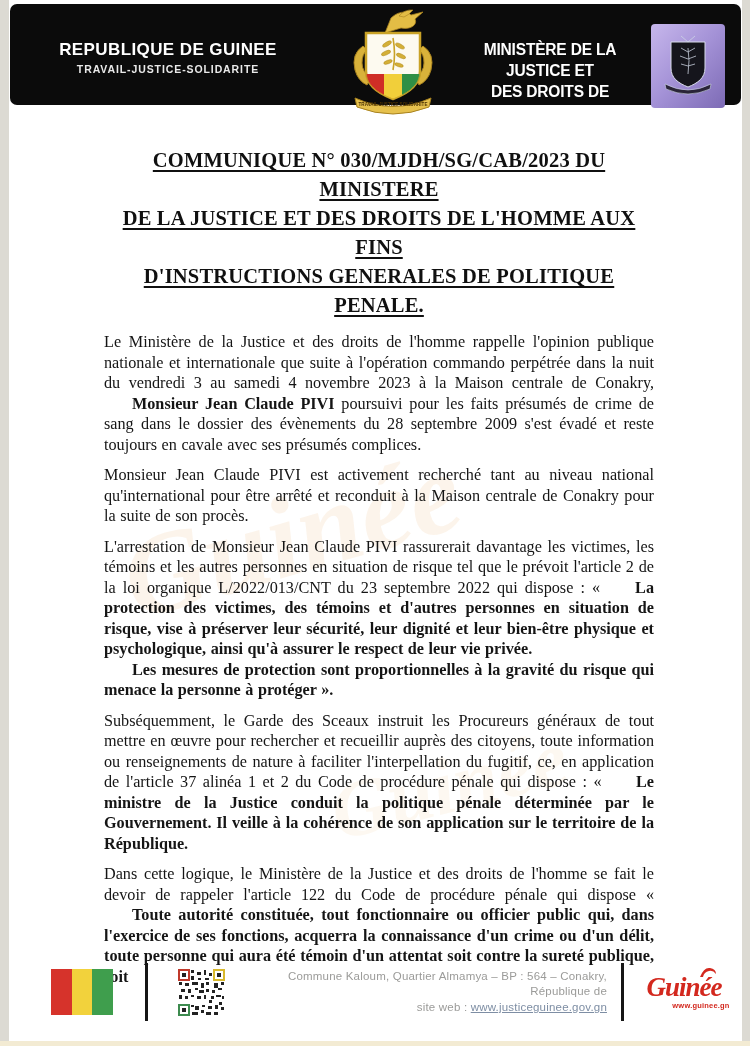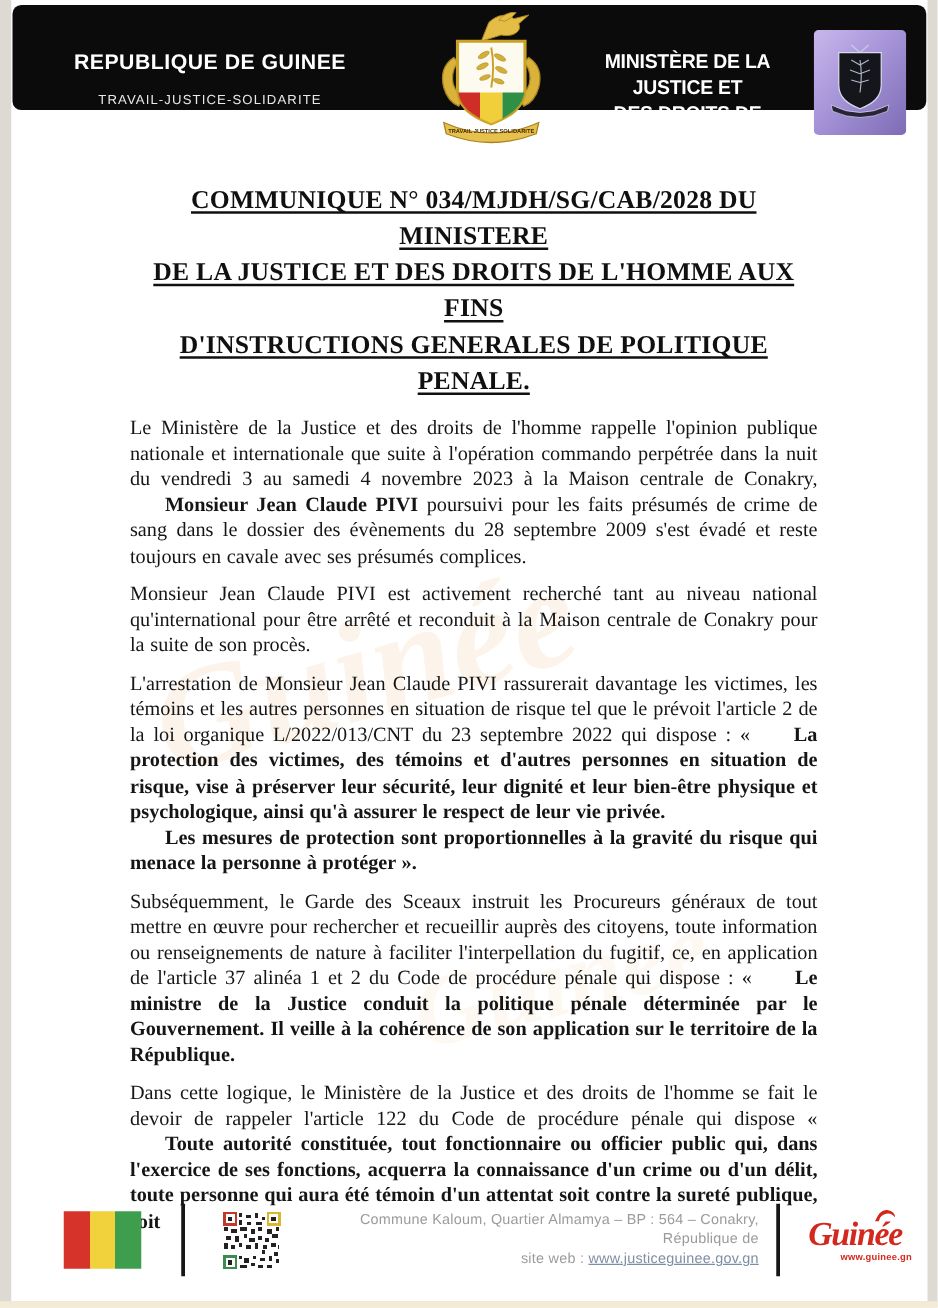--- a/index.html
+++ b/index.html
@@ -9,27 +9,27 @@
     font-family:"Liberation Serif",serif;
   }
   .page{
     position:absolute;left:9px;right:8px;top:0;bottom:5px;
     background:var(--page,#ffffff);
   }
   .photo-bottom{position:absolute;left:0;right:0;bottom:0;height:5px;background:#f3ebd3;}
 
   
   .band{
-    position:absolute;top:4px;left:1px;right:1px;height:84px;
+    position:absolute;top:4px;left:1px;right:1px;height:101px;
     background:var(--band,#0b0b0b);border-radius:7px;padding-left:16px;
   }
   .band-left{position:absolute;left:44px;top:36px;width:228px;text-align:center;color:#fff;
     font-family:"Liberation Sans",sans-serif;}
   .republic{font-weight:800;font-size:17px;letter-spacing:.4px;}
-  .motto{font-weight:400;font-size:10.5px;letter-spacing:.9px;color:#e9e9e9;margin-top:14px;}
+  .motto{font-weight:700;font-size:10.5px;letter-spacing:.9px;color:#e9e9e9;margin-top:3px;}
   .coat{position:absolute;left:330px;top:2px;width:106px;height:110px;}
   .band-right{position:absolute;right:96px;top:35px;width:190px;text-align:center;color:#fff;
     font-family:"Liberation Sans",sans-serif;font-weight:800;font-size:16px;line-height:21px;
     letter-spacing:-.2px;transform:scaleX(.97);}
   .emblem{position:absolute;right:16px;top:20px;width:74px;height:84px;}
 
   
   .content{position:absolute;top:116px;left:95px;right:88px;color:#151515;}
   .title-block{margin:30px 0 10px;}
   .title-line{
@@ -140,21 +140,21 @@
       </g>
       <path d="M14,60 q23,12 46,0 l-1,5 q-22,10 -44,0 z" fill="#2a2438" stroke="#cfd6e4" stroke-width="0.6"></path>
     </svg>
   </div>
 
   <div class="wm wm1">Guinée</div>
   <div class="wm wm2">Guinée</div>
 
   <div class="content">
     <div class="title-block">
-        <div class="title-line">COMMUNIQUE N° 034/MJDH/SG/CAB/2028 DU MINISTERE</div>
+        <div class="title-line">COMMUNIQUE N° 030/MJDH/SG/CAB/2023 DU MINISTERE</div>
         <div class="title-line">DE LA JUSTICE ET DES DROITS DE L'HOMME AUX FINS</div>
         <div class="title-line">D'INSTRUCTIONS GENERALES DE POLITIQUE PENALE.</div>
       </div>
     <div class="paras">
         <p class="para"><span>Le Ministère de la Justice et des droits de l'homme rappelle l'opinion publique nationale et internationale que suite à l'opération commando perpétrée dans la nuit du vendredi 3 au samedi 4 novembre 2023 à la Maison centrale de Conakry, </span><span class="b">Monsieur Jean Claude PIVI</span><span> poursuivi pour les faits présumés de crime de sang dans le dossier des évènements du 28 septembre 2009 s'est évadé et reste toujours en cavale avec ses présumés complices.</span></p>
         <p class="para"><span>Monsieur Jean Claude PIVI est activement recherché tant au niveau national qu'international pour être arrêté et reconduit à la Maison centrale de Conakry pour la suite de son procès.</span></p>
         <p class="para"><span>L'arrestation de Monsieur Jean Claude PIVI rassurerait davantage les victimes, les témoins et les autres personnes en situation de risque tel que le prévoit l'article 2 de la loi organique L/2022/013/CNT du 23 septembre 2022 qui dispose : « </span><span class="b">La protection des victimes, des témoins et d'autres personnes en situation de risque, vise à préserver leur sécurité, leur dignité et leur bien-être physique et psychologique, ainsi qu'à assurer le respect de leur vie privée.</span><br><span class="b">Les mesures de protection sont proportionnelles à la gravité du risque qui menace la personne à protéger ».</span></p>
         <p class="para"><span>Subséquemment, le Garde des Sceaux instruit les Procureurs généraux de tout mettre en œuvre pour rechercher et recueillir auprès des citoyens, toute information ou renseignements de nature à faciliter l'interpellation du fugitif, ce, en application de l'article 37 alinéa 1 et 2 du Code de procédure pénale qui dispose : « </span><span class="b">Le ministre de la Justice conduit la politique pénale déterminée par le Gouvernement. Il veille à la cohérence de son application sur le territoire de la République.</span></p>
         <p class="para"><span>Dans cette logique, le Ministère de la Justice et des droits de l'homme se fait le devoir de rappeler l'article 122 du Code de procédure pénale qui dispose « </span><span class="b">Toute autorité constituée, tout fonctionnaire ou officier public qui, dans l'exercice de ses fonctions, acquerra la connaissance d'un crime ou d'un délit, toute personne qui aura été témoin d'un attentat soit contre la sureté publique, soit</span></p>
       </div>

